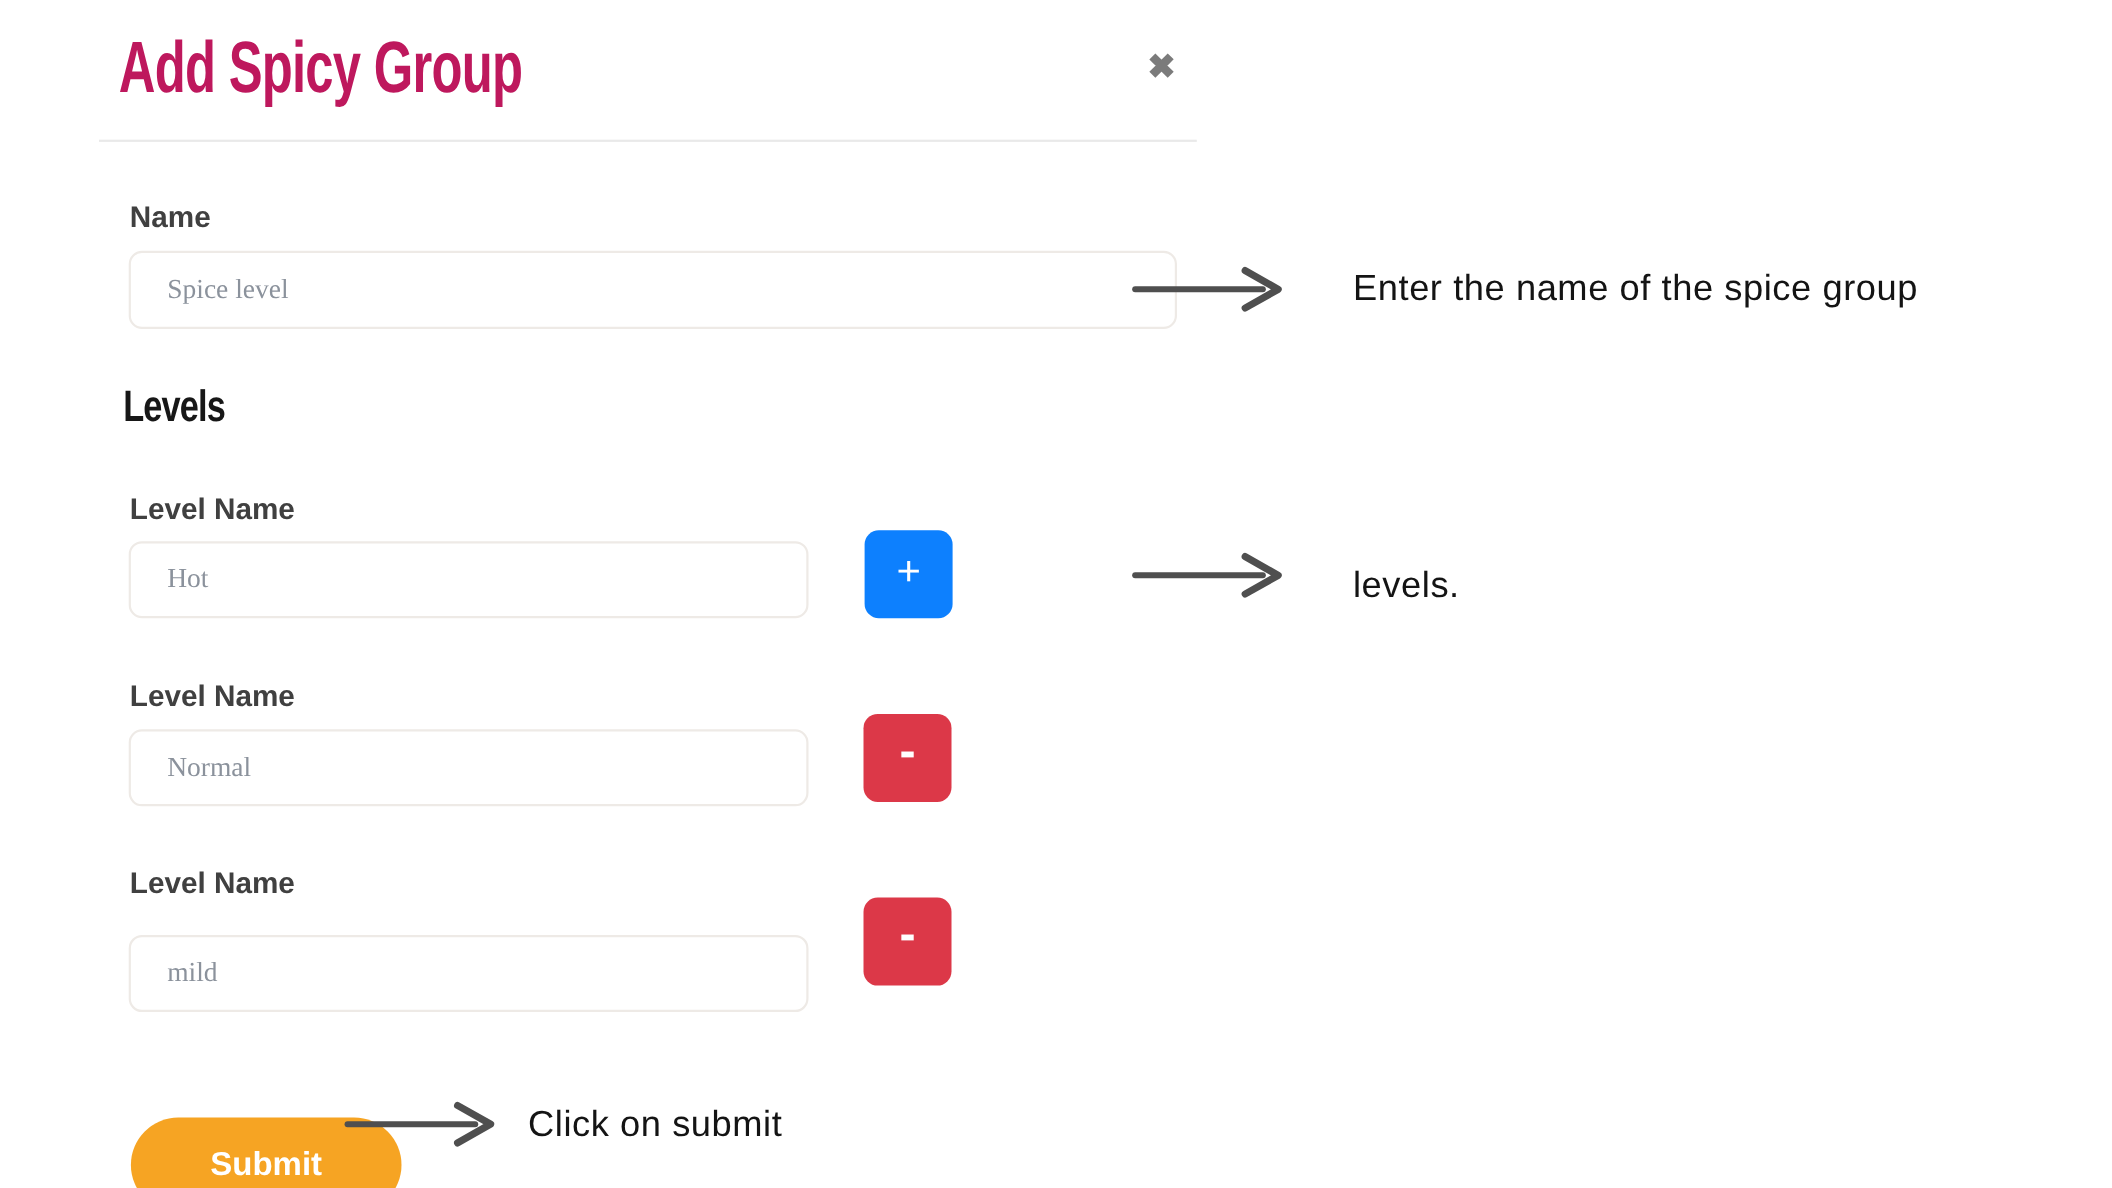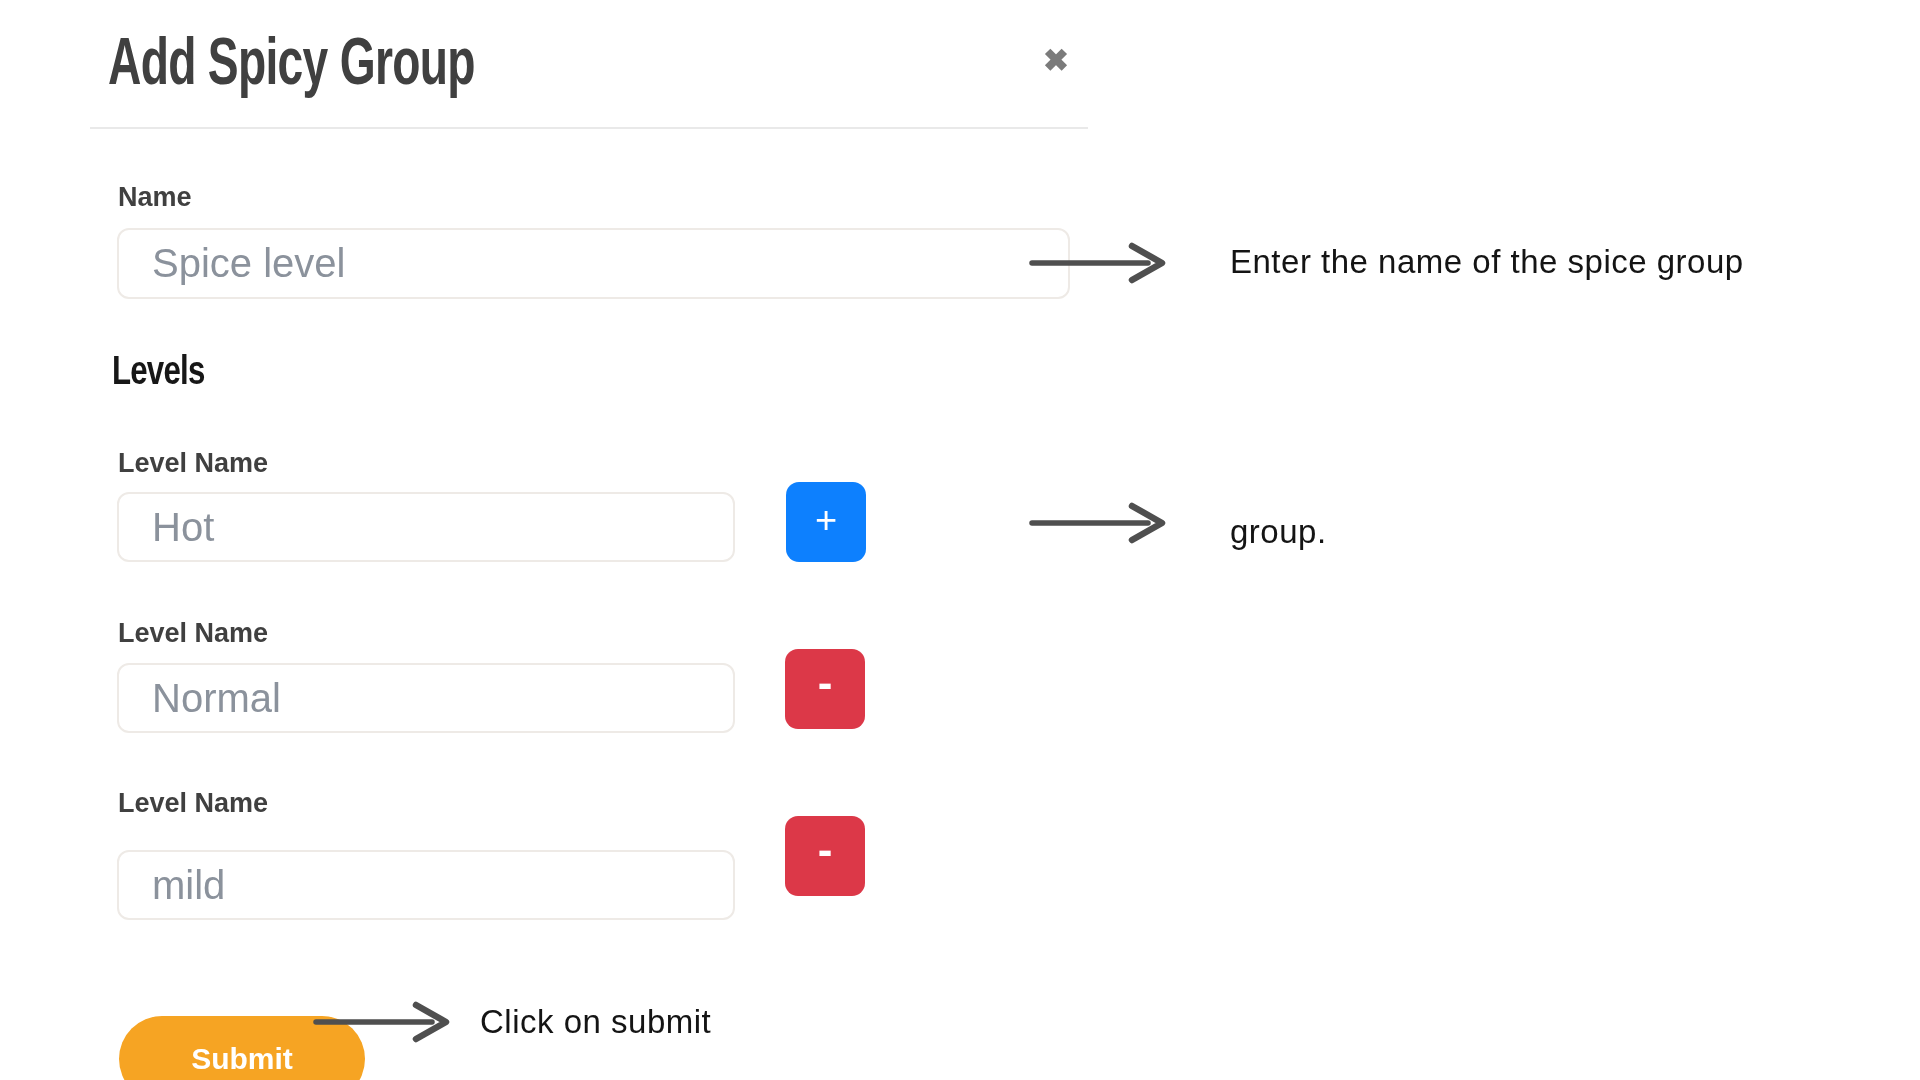--- a/index.html
+++ b/index.html
@@ -6,21 +6,21 @@
   body{
     width:1920px;height:1080px;position:relative;background:#ffffff;
     font-family:"Liberation Sans","DejaVu Sans",sans-serif;
     overflow:hidden;
   }
   .abs{position:absolute;}
 
   
   .modal-title{
     left:108px;top:22px;
-    font-size:66px;font-weight:bold;color:#404040;line-height:78px;
+    font-size:66px;font-weight:bold;color:#be185d;line-height:78px;
     white-space:nowrap;
   }
   .condensed{display:inline-block;transform:scaleX(0.70);transform-origin:0 50%;letter-spacing:-1px;}
   .close-btn{
     left:1030px;top:34px;width:52px;height:52px;
     font-size:31px;color:#7b7b7b;font-weight:bold;
     display:flex;align-items:center;justify-content:center;
     cursor:pointer;background:none;border:none;
   }
   .divider{left:90px;top:127px;width:998px;height:2px;background:#e9e9e9;}
@@ -30,22 +30,22 @@
     font-size:27px;font-weight:bold;color:#404040;white-space:nowrap;
   }
   .section-heading{
     left:112px;top:348px;
     font-size:40px;font-weight:bold;color:#171717;white-space:nowrap;
   }
 
   
   .text-input{
     border:2px solid #eeeae6;border-radius:12px;background:#fff;
-    font-family:Liberation Sans, sans-serif;
-    font-size:40px;color:#1d4ed8;padding:0 0 0 33px;outline:none;
+    font-family:Liberation Serif, serif;
+    font-size:25px;color:#1d4ed8;padding:0 0 0 33px;outline:none;
     box-sizing:border-box;
   }
   .text-input::placeholder{color:#8b929c;opacity:1;}
   .name-input{left:117px;top:228px;width:953px;height:71px;}
   .level-input{left:117px;width:618px;height:70px;}
 
   
   .square-btn{
     width:80px;height:80px;border:none;border-radius:13px;cursor:pointer;
     color:#ffffff;display:flex;align-items:center;justify-content:center;
@@ -125,16 +125,16 @@
 <svg class="abs arrow-svg" style="left:312px;top:1000px;" width="150" height="44" viewBox="0 0 150 44">
   <g stroke="#4f4f4f" fill="none" stroke-linecap="round" stroke-linejoin="round">
     <line x1="4" y1="22" x2="120" y2="22" stroke-width="5.5"></line>
     <polyline points="104,5 134,22 104,39" stroke-width="6.5"></polyline>
   </g>
 </svg>
 
 <div class="abs annotation" style="left:1230px;top:240px;line-height:44px;text-align:center;">Enter the name of the spice group</div>
 
 <div class="abs annotation" style="left:1230px;top:503px;">
-  <div>group.</div>
+  <div>levels.</div>
 </div>
 
 <div class="abs annotation" style="left:480px;top:1000px;line-height:44px;">Click on submit</div>
 
 </body></html>

